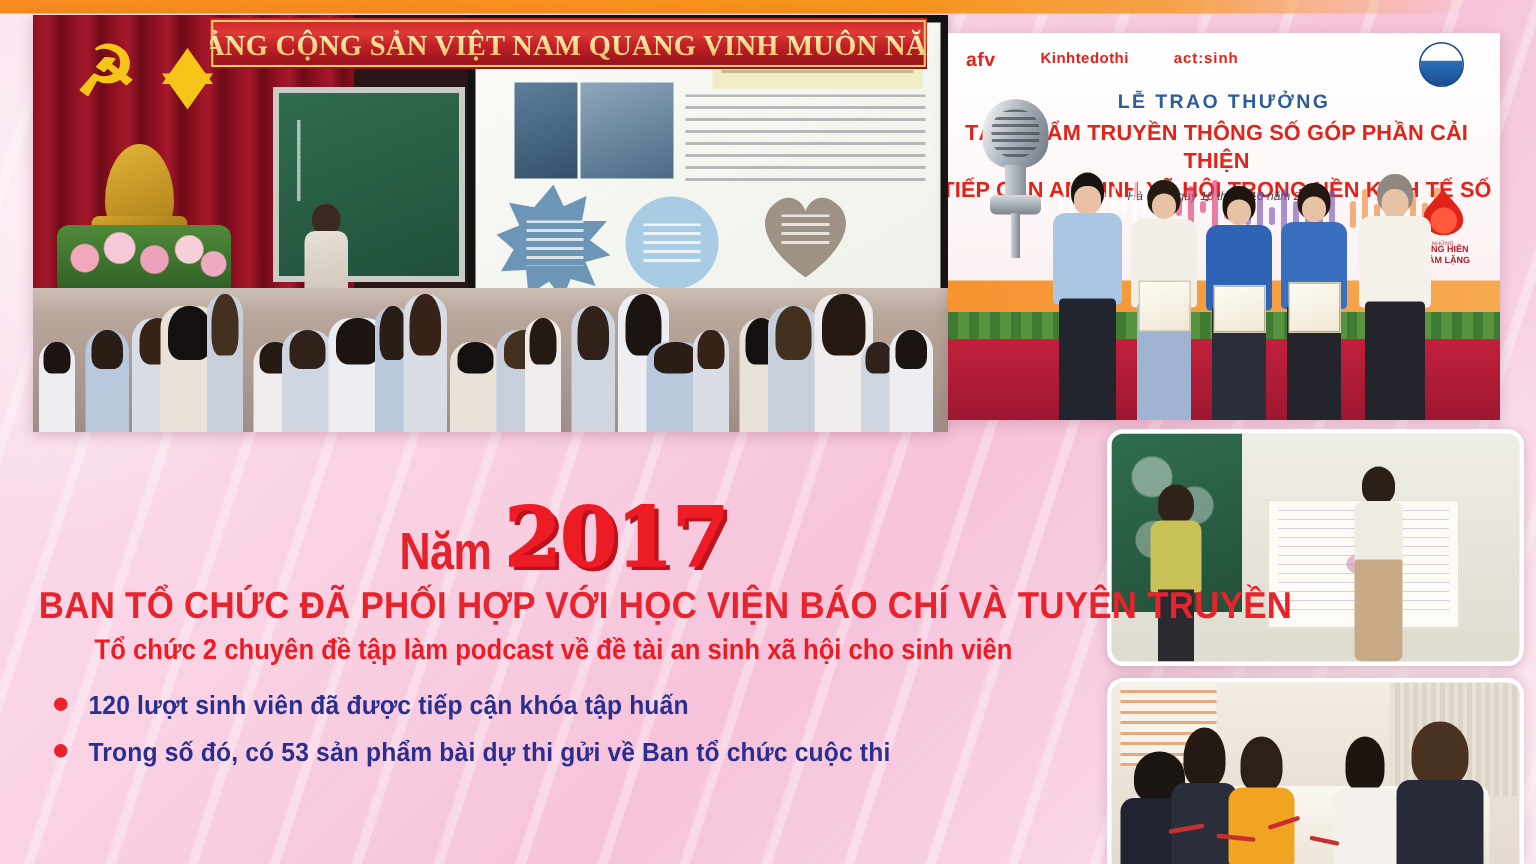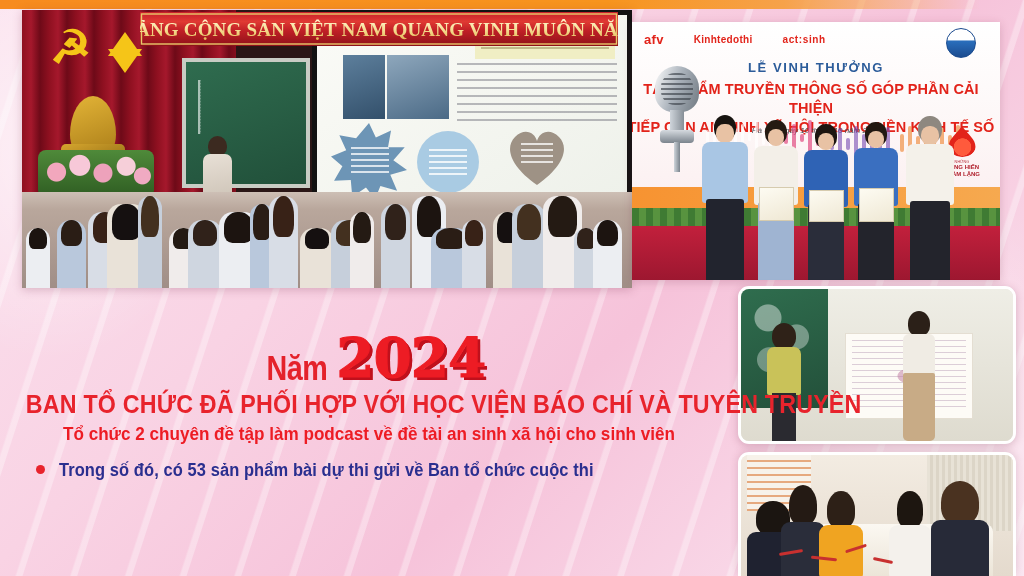--- a/index.html
+++ b/index.html
@@ -476,21 +476,21 @@
 
 <div class="photo-award">
   <div class="aw-backdrop">
     <div class="aw-logos">
       <span class="aw-logo afv">afv</span>
       <span class="aw-logo">Kinhtedothi</span>
       <span class="aw-logo aa">act:sinh</span>
     </div>
     <div class="aw-circlelogo"></div>
 
-    <div class="aw-title1">LỄ VINH THƯỞNG</div>
+    <div class="aw-title1">LỄ TRAO THƯỞNG</div>
     <div class="aw-title2">
       <span>TÁC PHẨM TRUYỀN THÔNG SỐ GÓP PHẦN CẢI THIỆN</span><br>
       <span>TIẾP CẬN AN SINH XÃ HỘI TRONG NỀN KINH TẾ SỐ</span>
     </div>
     <div class="aw-date">Hà Nội, ngày 10 tháng 10 năm 2024</div>
 
     <div class="aw-mic">
       <div class="cap"></div>
       <div class="nk"></div>
       <div class="bs"></div>
@@ -652,24 +652,28 @@
       <div class="gp-pen" style="left: 38px; top: 96px; width: 24px; transform: rotate(-10deg);"></div>
       <div class="gp-pen" style="left: 70px; top: 102px; width: 26px; transform: rotate(6deg);"></div>
       <div class="gp-pen" style="left: 104px; top: 92px; width: 22px; transform: rotate(-18deg);"></div>
       <div class="gp-pen" style="left: 132px; top: 104px; width: 20px; transform: rotate(12deg);"></div>
     </div>
 </div>
 
 <div class="text-block">
   <div class="year-row">
     <span class="year-label">Năm</span>
-    <span class="year-value">2024</span>
+    <span class="year-value">2017</span>
   </div>
   <div class="headline">BAN TỔ CHỨC ĐÃ PHỐI HỢP VỚI HỌC VIỆN BÁO CHÍ VÀ TUYÊN TRUYỀN</div>
   <div class="subline">Tổ chức 2 chuyên đề tập làm podcast về đề tài an sinh xã hội cho sinh viên</div>
 
   <div class="bullets" id="bullet-list">
       <div class="bullet-row">
         <span class="bullet-dot"></span>
+        <div class="bullet-text">120 lượt sinh viên đã được tiếp cận khóa tập huấn</div>
+      </div>
+      <div class="bullet-row">
+        <span class="bullet-dot"></span>
         <div class="bullet-text">Trong số đó, có 53 sản phẩm bài dự thi gửi về Ban tổ chức cuộc thi</div>
       </div>
     </div>
 </div>
 
 </body></html>

